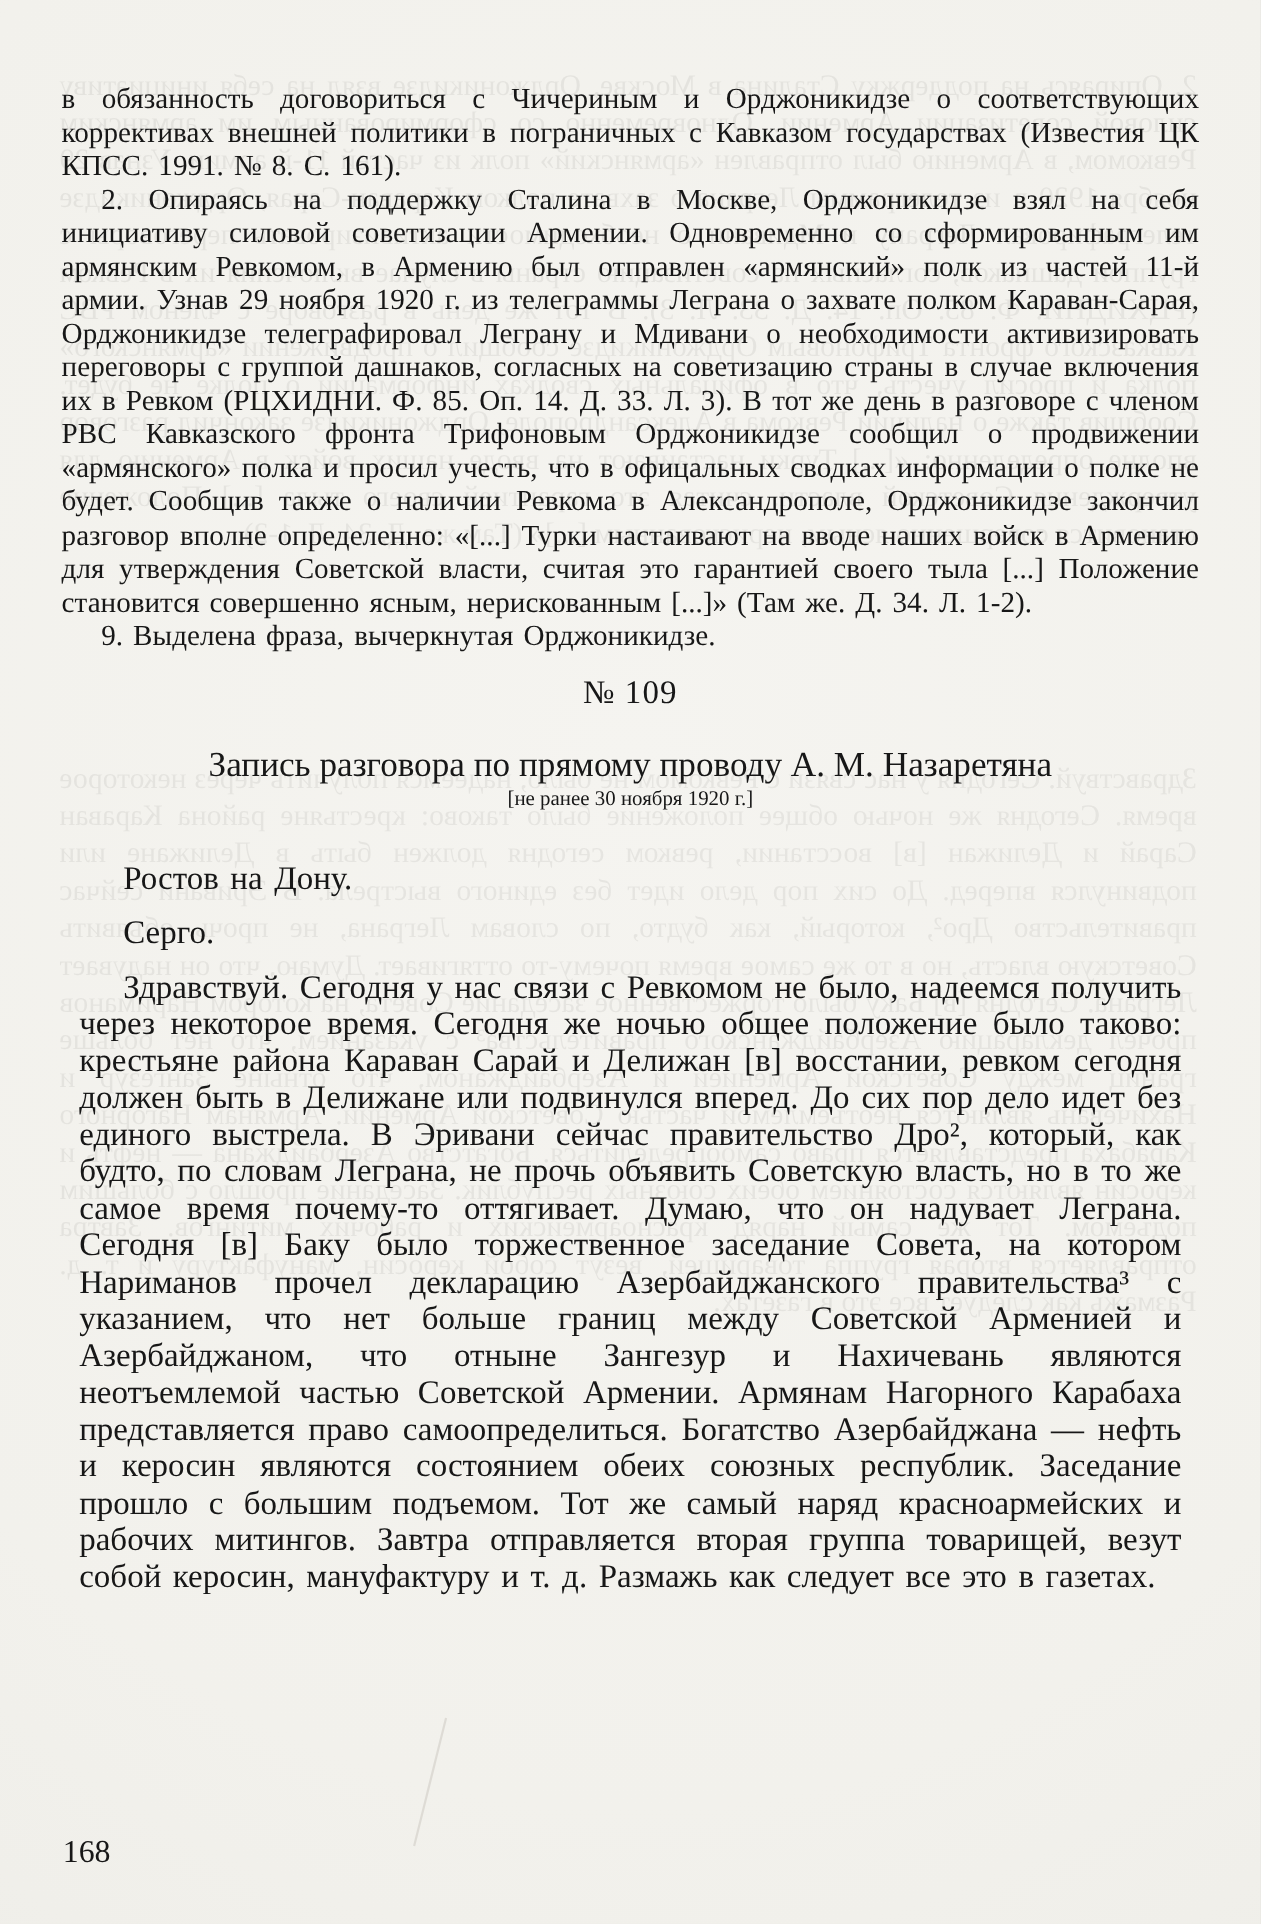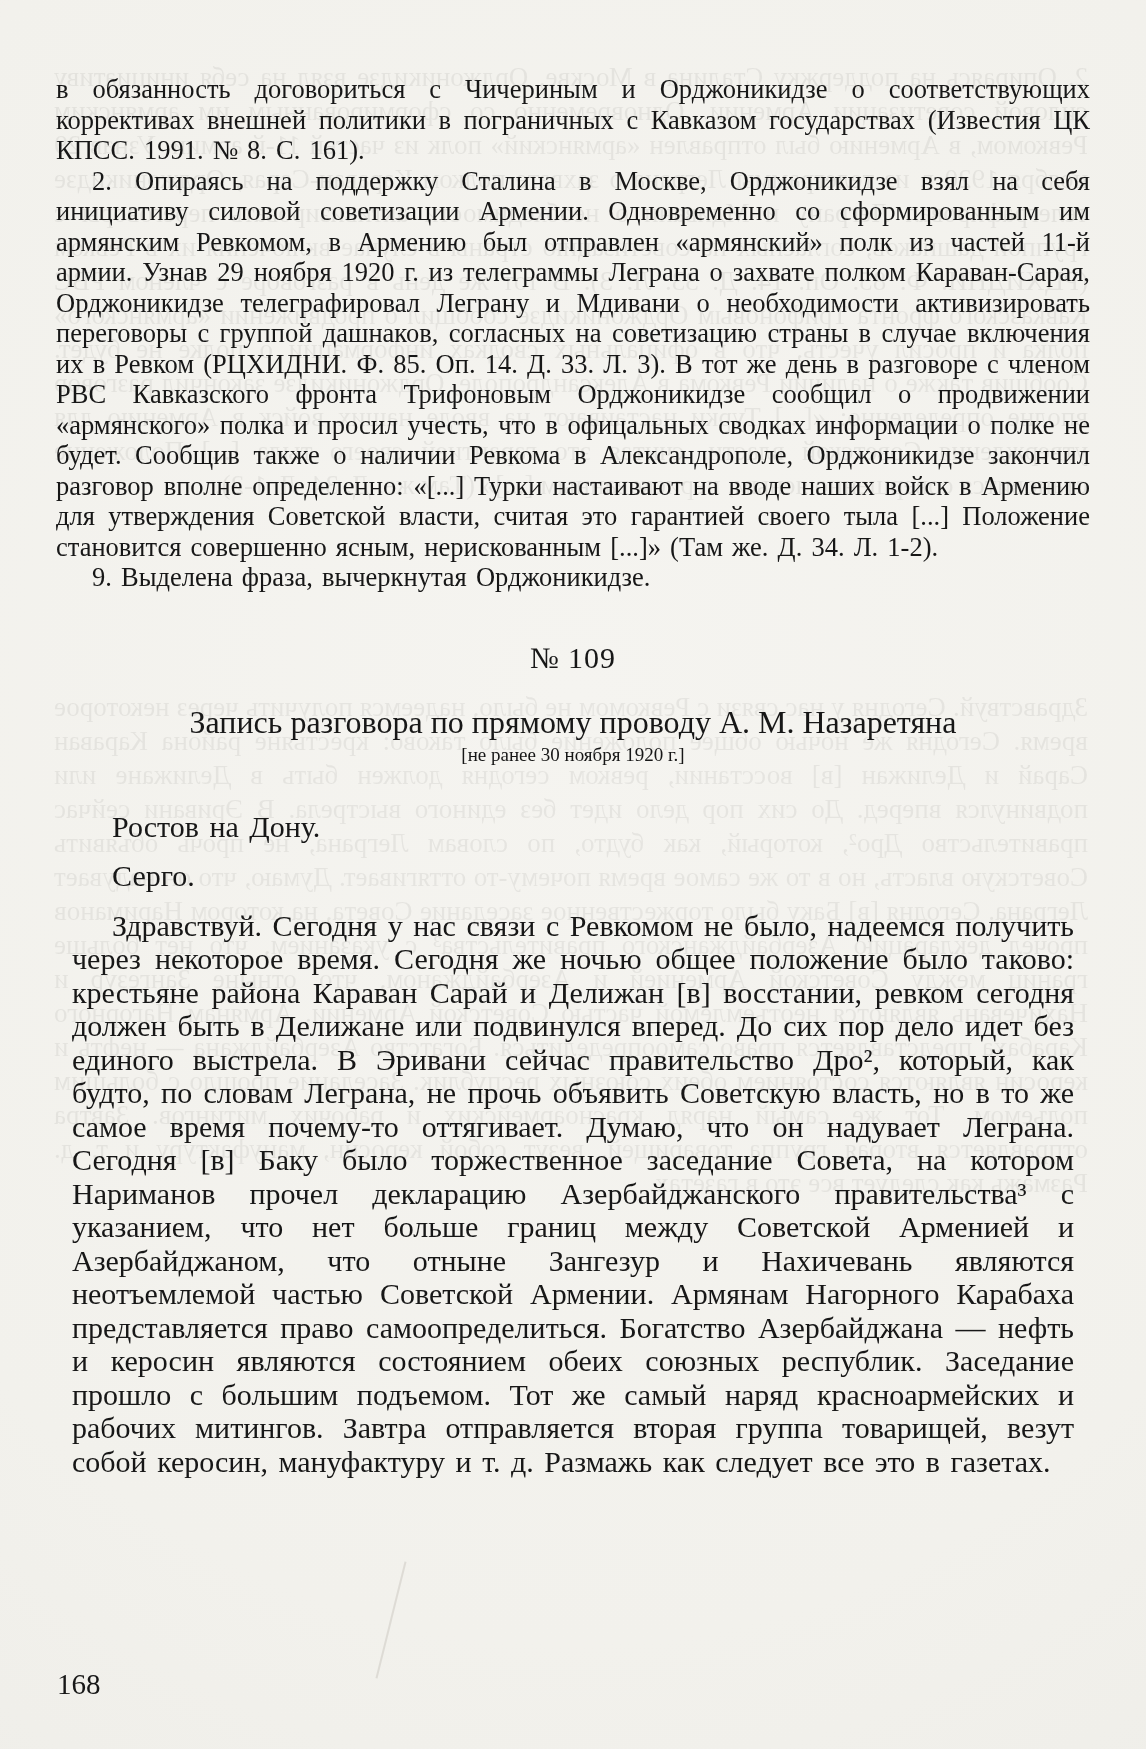--- a/index.html
+++ b/index.html
@@ -44,21 +44,21 @@
   }
   .notes p {
     margin: 0;
     font-size: 26.5px;
     line-height: 30.5px;
     text-align: justify;
     word-spacing: 2.5px;
   }
   .notes p.indent { text-indent: 36px; }
   .doc-number {
-    margin-top: 48px;
+    margin-top: 20px;
     text-align: center;
     font-size: 30px;
     letter-spacing: 1px;
   }
   .doc-title {
     margin-top: 28px;
     text-align: center;
     font-weight: normal;
     font-size: 32px;
     line-height: 39px;

